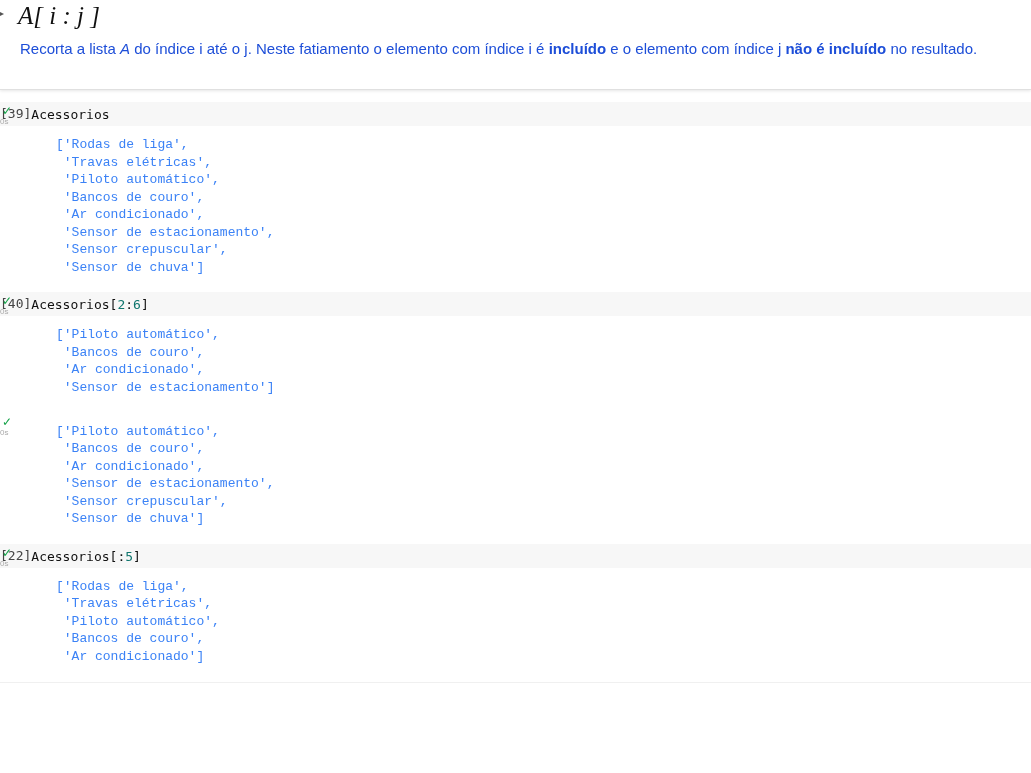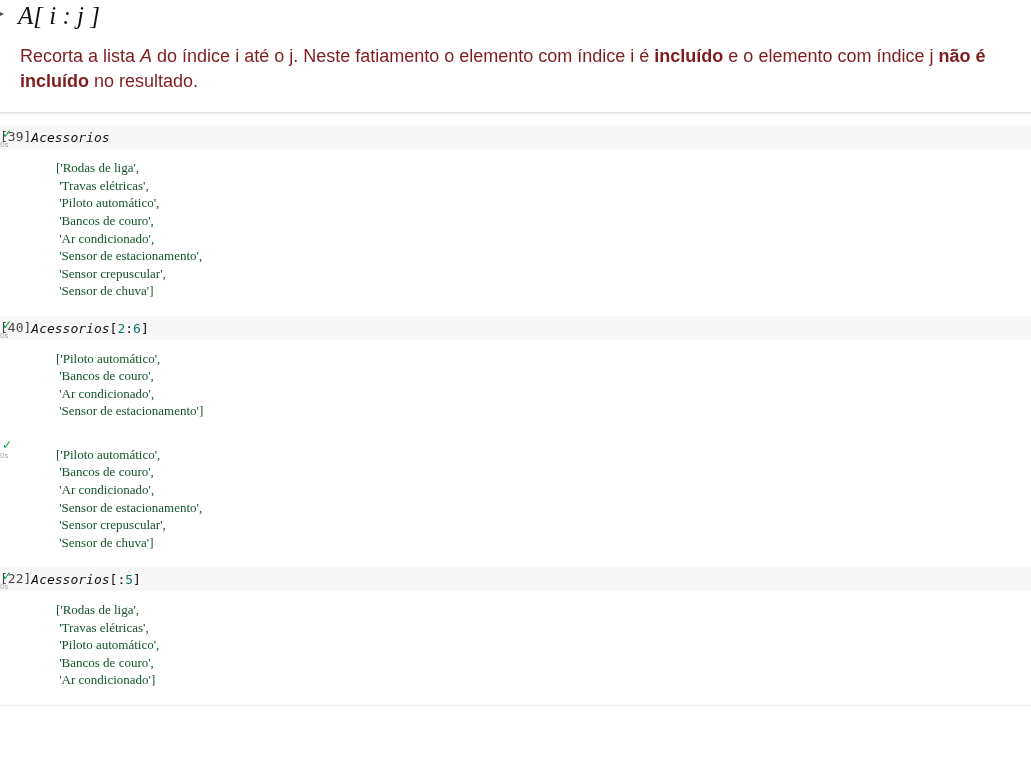--- a/index.html
+++ b/index.html
@@ -25,29 +25,29 @@
     left: -2px;
     top: 6px;
     font-size: 12px;
     color: #555;
     cursor: pointer;
   }
   .slice-title {
     font-family: "Times New Roman", Georgia, serif;
     font-style: italic;
     font-size: 25px;
-    margin: 0 0 14px 6px;
+    margin: 0 0 8px 6px;
     padding-top:2px;
     color: #111;
   }
   .slice-desc {
     font-family: Arial, Helvetica, sans-serif;
-    font-size: 18px;
-    margin: 0 8px 8px 8px;
-    color: #7f1d1d;
+    font-size: 15px;
+    margin: 0 8px 20px 8px;
+    color: #1d4ed8;
     line-height:1.4;
   }
   .slice-desc b { font-weight: bold; }
   .slice-var { font-style: italic; }
 
   .cells { }
 
   .code-cell {
     position: relative;
     margin-bottom: 12px;
@@ -82,29 +82,29 @@
     color: #444;
     vertical-align: top;
   }
   .code {
     display: inline;
     font-family: "Consolas", "Menlo", monospace;
     font-size: 13px;
     white-space: pre;
     color: #111;
   }
-  .code .tok-name { color: #111; font-style: italic; }
+  .code .tok-name { color: #111; }
   .code .tok-br { color: #111; }
   .code .tok-num { color: #0f766e; }
   .code .tok-colon { color: #111; }
   .output-block {
-    font-family: Liberation Serif, serif;
+    font-family: Liberation Mono, monospace;
     font-size: 13px;
     white-space: pre;
-    color: #14532d;
+    color: #3b82f6;
     padding: 10px 0 4px 56px;
     line-height: 1.35;
   }
   .bottom-sep {
     height:1px;
     background:#f0f0f0;
     margin-top:4px;
   }
 </style>
 </head>

